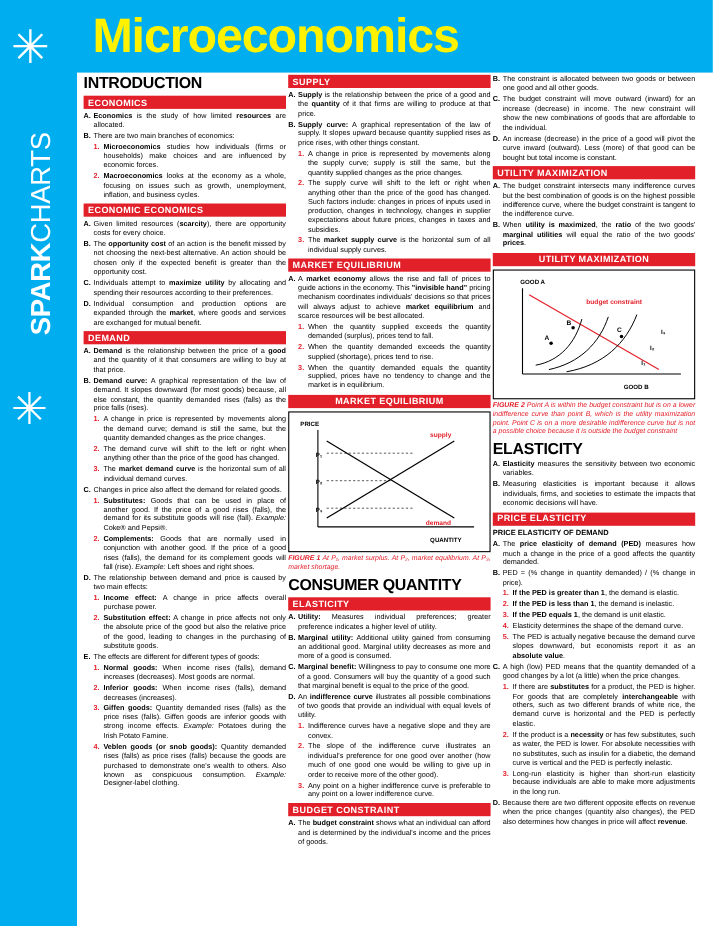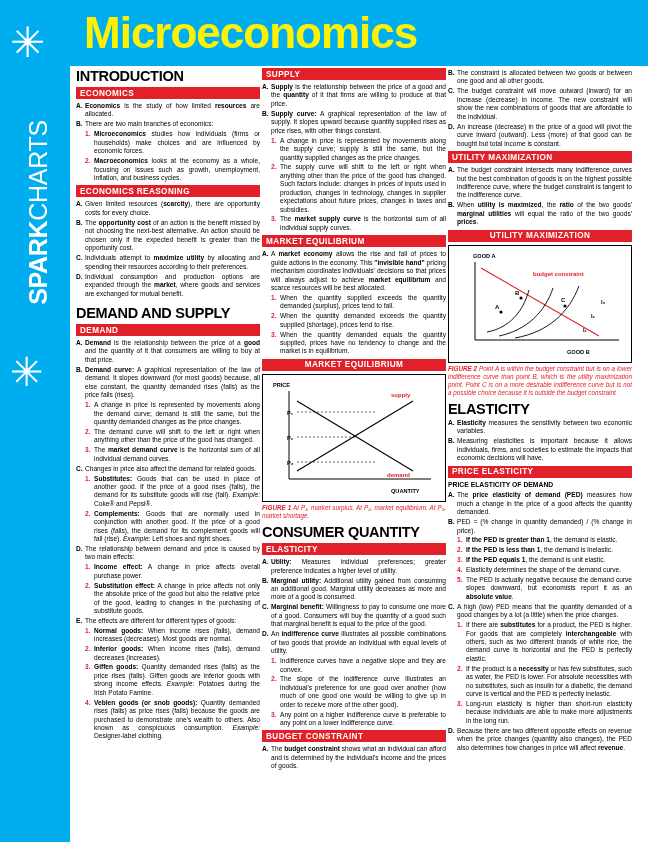--- a/index.html
+++ b/index.html
@@ -122,31 +122,30 @@
       <div class="blk">
           <ol class="alpha" id="l-econ">
             <li><span class="mk">A.</span><span><b>Economics</b> is the study of how limited <b>resources</b> are allocated.</span></li>
             <li><span class="mk">B.</span><span>There are two main branches of economics:</span><ol class="num">
                 <li><span class="mk">1.</span><span><b>Microeconomics</b> studies how individuals (firms or households) make choices and are influenced by economic forces.</span></li>
                 <li><span class="mk">2.</span><span><b>Macroeconomics</b> looks at the economy as a whole, focusing on issues such as growth, unemployment, inflation, and business cycles.</span></li>
               </ol></li>
           </ol>
         </div>
 
-      <div class="redbar">ECONOMICS REASONING</div>
+      <div class="redbar">ECONOMIC ECONOMICS</div>
       <div class="blk">
           <ol class="alpha" id="l-reason">
             <li><span class="mk">A.</span><span>Given limited resources (<b>scarcity</b>), there are opportunity costs for every choice.</span></li>
             <li><span class="mk">B.</span><span>The <b>opportunity cost</b> of an action is the benefit missed by not choosing the next-best alternative. An action should be chosen only if the expected benefit is greater than the opportunity cost.</span></li>
             <li><span class="mk">C.</span><span>Individuals attempt to <b>maximize utility</b> by allocating and spending their resources according to their preferences.</span></li>
             <li><span class="mk">D.</span><span>Individual consumption and production options are expanded through the <b>market</b>, where goods and services are exchanged for mutual benefit.</span></li>
           </ol>
         </div>
 
-      <h1 class="major" style="margin-top:7px">DEMAND AND SUPPLY</h1>
       <div class="redbar">DEMAND</div>
       <div class="blk">
           <ol class="alpha" id="l-demand">
             <li><span class="mk">A.</span><span><b>Demand</b> is the relationship between the price of a <b>good</b> and the quantity of it that consumers are willing to buy at that price.</span></li>
             <li><span class="mk">B.</span><span><b>Demand curve:</b> A graphical representation of the law of demand. It slopes downward (for most goods) because, all else constant, the quantity demanded rises (falls) as the price falls (rises).</span><ol class="num">
                 <li><span class="mk">1.</span><span>A change in price is represented by movements along the demand curve; demand is still the same, but the quantity demanded changes as the price changes.</span></li>
                 <li><span class="mk">2.</span><span>The demand curve will shift to the left or right when anything other than the price of the good has changed.</span></li>
                 <li><span class="mk">3.</span><span>The <b>market demand curve</b> is the horizontal sum of all individual demand curves.</span></li>
               </ol></li>
             <li><span class="mk">C.</span><span>Changes in price also affect the demand for related goods.</span><ol class="num">

